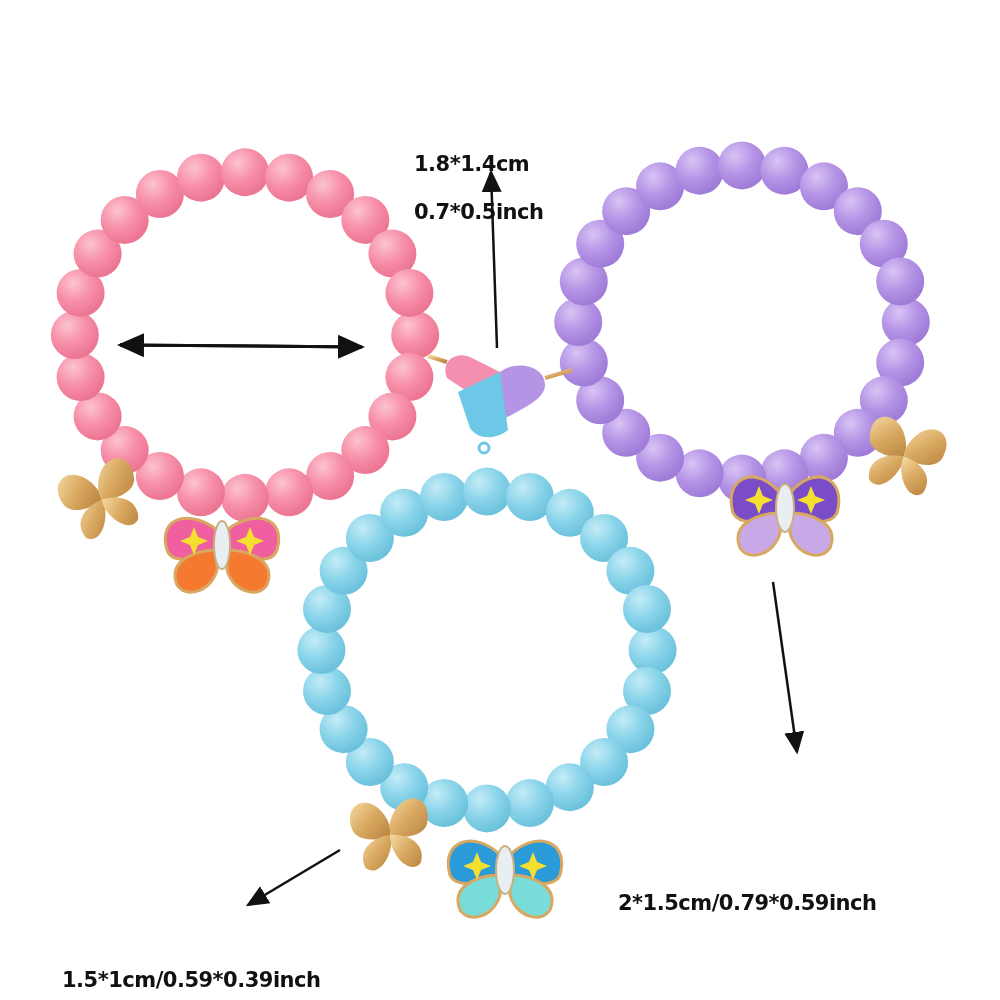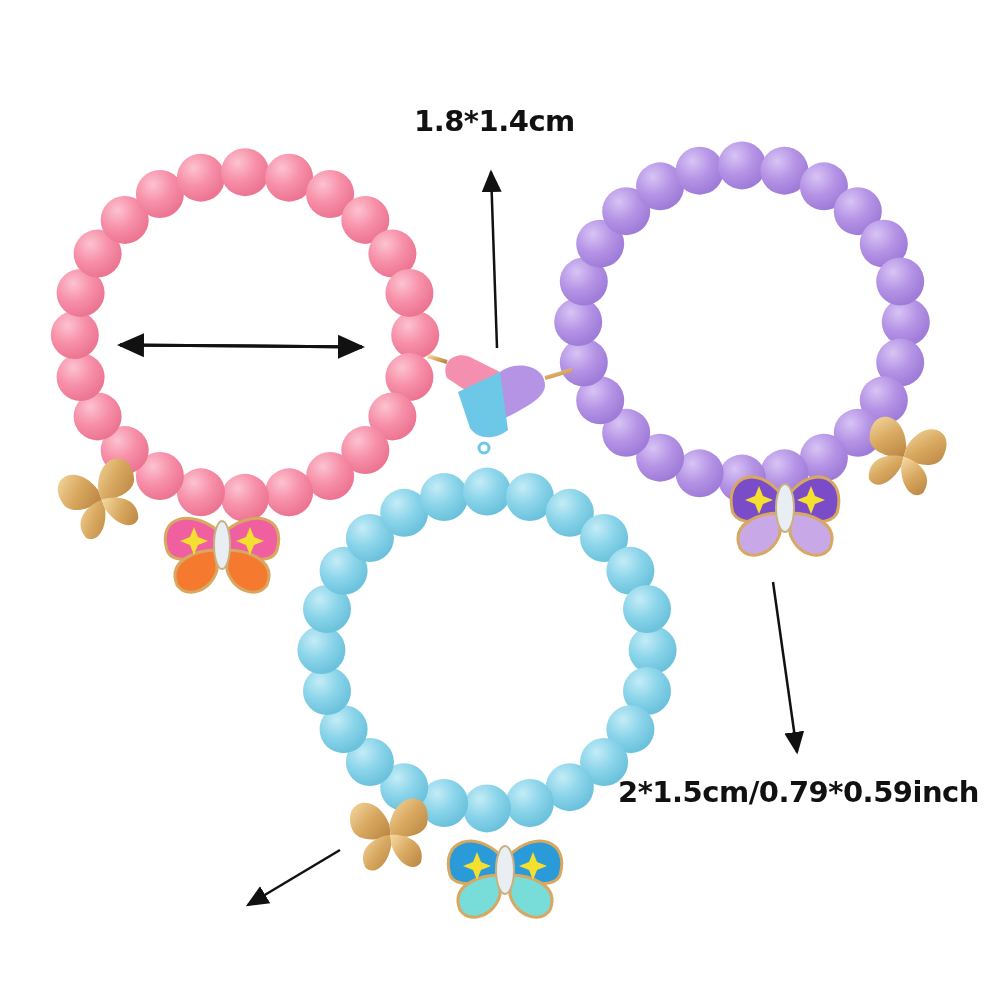--- a/index.html
+++ b/index.html
@@ -1,18 +1,18 @@
 <!DOCTYPE html>
 <html><head>
 <meta charset="utf-8">
 <style>
   html, body { margin: 0; padding: 0; background: #ffffff; }
   #stage { position: relative; width: 1000px; height: 1000px; overflow: hidden; background: #ffffff; font-family: "DejaVu Sans", sans-serif; }
   svg#art { position: absolute; left: 0; top: 0; }
-  .label { position: absolute; font-weight: bold; color: #111; font-size: 29px; letter-spacing: -0.5px; white-space: nowrap; }
+  .label { position: absolute; font-weight: bold; color: #111; font-size: 21px; letter-spacing: -0.5px; white-space: nowrap; margin-top: 48px; }
 </style>
 </head>
 <body>
 
 <div id="stage">
   <svg id="art" width="1000" height="1000" viewBox="0 0 1000 1000">
     <defs>
       <radialGradient id="gPink" cx="35%" cy="30%" r="70%">
         <stop offset="0%" stop-color="#fcc3d0"></stop>
           <stop offset="55%" stop-color="#f78fa8"></stop>
@@ -182,14 +182,16 @@
     <g>
       <line x1="120" y1="345" x2="362" y2="347" stroke="#111" stroke-width="3" marker-end="url(#arrow)"></line>
       <line x1="362" y1="347" x2="120" y2="345" stroke="#111" stroke-width="3" marker-end="url(#arrow)"></line>
     </g>
     <line x1="497" y1="348" x2="491" y2="172" stroke="#111" stroke-width="2.5" marker-end="url(#arrow)"></line>
     <line x1="773" y1="582" x2="797" y2="752" stroke="#111" stroke-width="2.5" marker-end="url(#arrow)"></line>
     <line x1="340" y1="850" x2="248" y2="905" stroke="#111" stroke-width="2.5" marker-end="url(#arrow)"></line>
   </svg>
 
   <div class="label" style="left:414px; top:104px;">1.8*1.4cm</div>
-  <div class="label" style="left:618px; top:775px;">2*1.5cm/0.79*0.59inch</div>
+  <div class="label" style="left:414px; top:152px;">0.7*0.5inch</div>
+  <div class="label" style="left:618px; top:843px;">2*1.5cm/0.79*0.59inch</div>
+  <div class="label" style="left:62px; top:920px;">1.5*1cm/0.59*0.39inch</div>
 </div>
 
 </body></html>

